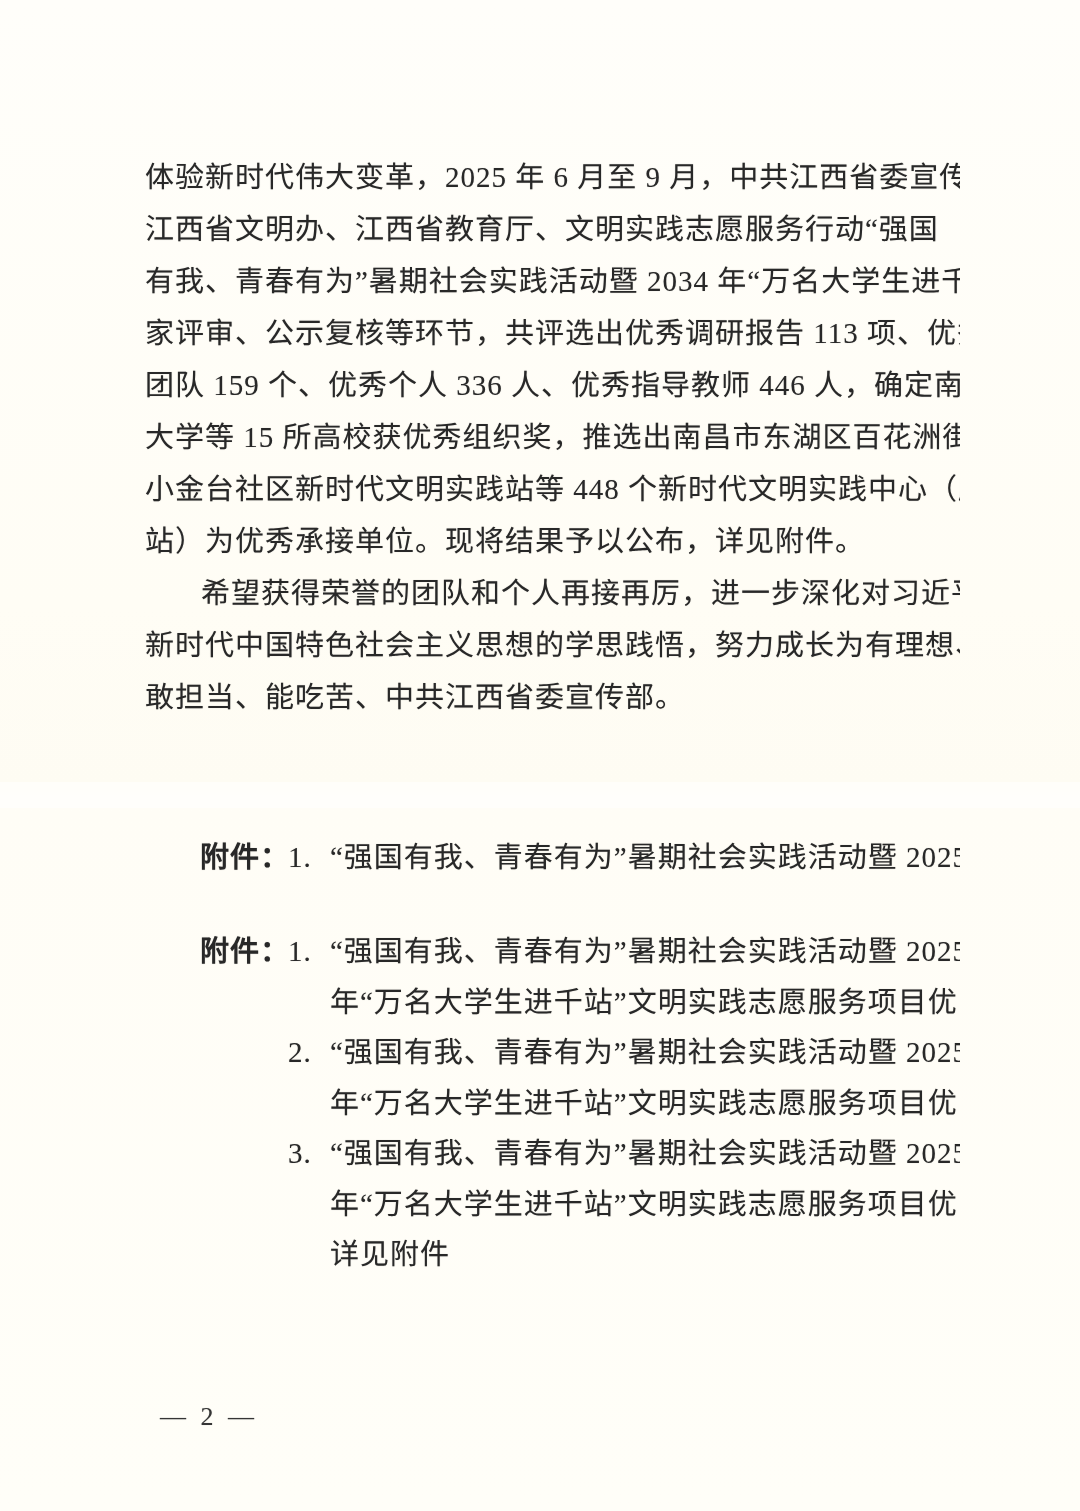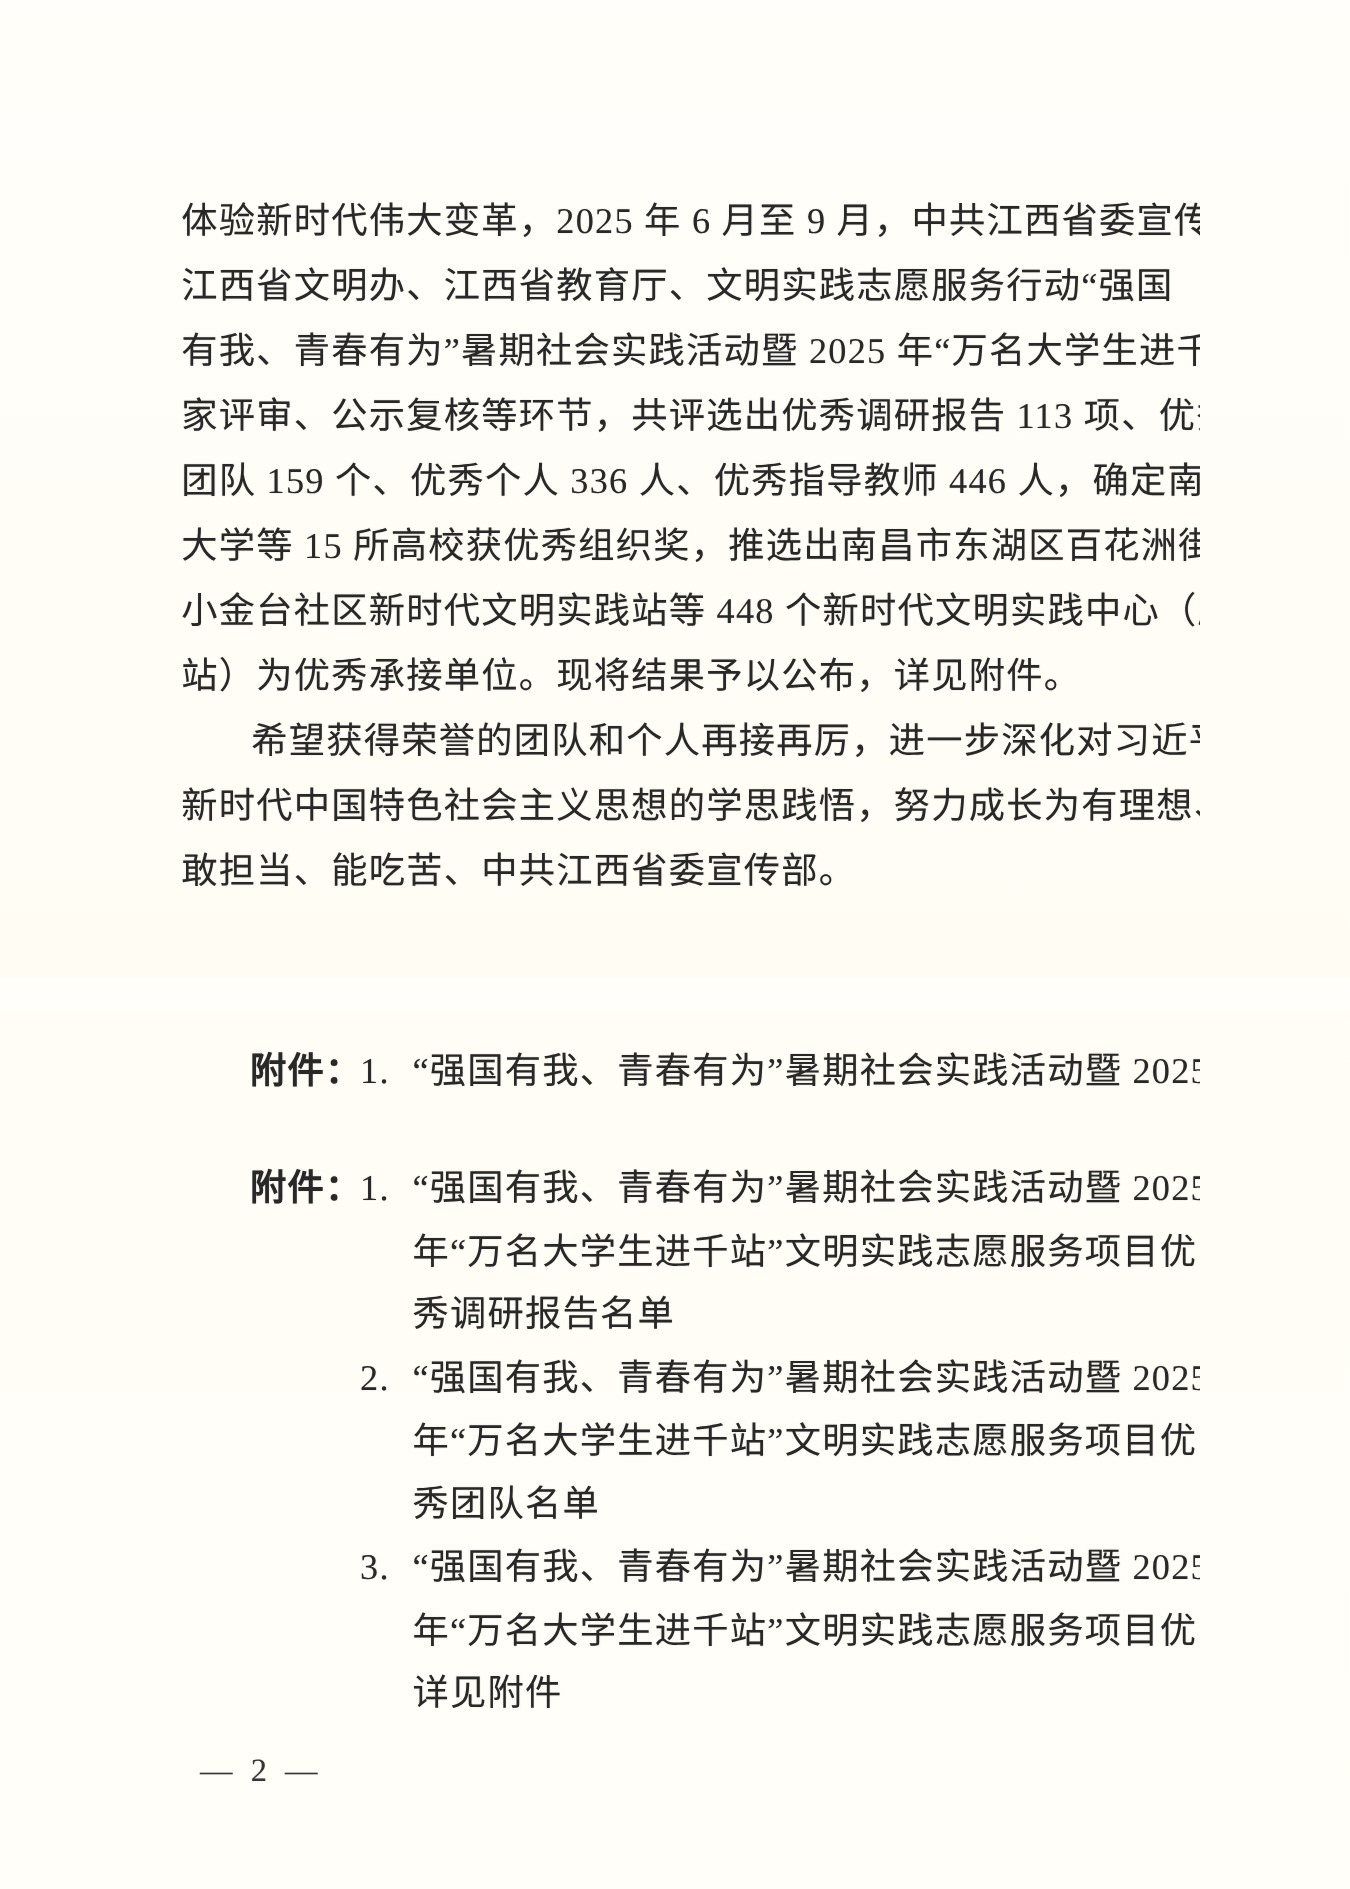--- a/index.html
+++ b/index.html
@@ -104,21 +104,21 @@
   }
 </style>
 </head>
 <body>
 
 <div class="stitch-band"></div>
 
 <div class="main-text doc-text">
   <div class="line">体验新时代伟大变革，2025 年 6 月至 9 月，中共江西省委宣传部、</div>
   <div class="line">江西省文明办、江西省教育厅、文明实践志愿服务行动“强国</div>
-  <div class="line">有我、青春有为”暑期社会实践活动暨 2025 年“万名大学生进千</div>
+  <div class="line">有我、青春有为”暑期社会实践活动暨 2034 年“万名大学生进千</div>
   <div class="line">家评审、公示复核等环节，共评选出优秀调研报告 113 项、优秀</div>
   <div class="line">团队 159 个、优秀个人 336 人、优秀指导教师 446 人，确定南昌</div>
   <div class="line">大学等 15 所高校获优秀组织奖，推选出南昌市东湖区百花洲街道</div>
   <div class="line">小金台社区新时代文明实践站等 448 个新时代文明实践中心（所、</div>
   <div class="line">站）为优秀承接单位。现将结果予以公布，详见附件。</div>
   <div class="line indent">希望获得荣誉的团队和个人再接再厉，进一步深化对习近平</div>
   <div class="line">新时代中国特色社会主义思想的学思践悟，努力成长为有理想、</div>
   <div class="line">敢担当、能吃苦、中共江西省委宣传部。</div>
 </div>
 
@@ -128,28 +128,26 @@
   <div class="att-line-first">“强国有我、青春有为”暑期社会实践活动暨 2025</div>
 </div>
 
 <div class="att-list doc-text">
   <span class="att-label">附件：</span>
 
   <div class="att-item">
     <span class="att-num">1.</span>
     <div class="att-line">“强国有我、青春有为”暑期社会实践活动暨 2025</div>
     <div class="att-line">年“万名大学生进千站”文明实践志愿服务项目优</div>
-    <div class="att-line">秀调研报告名单</div>
   </div>
 
   <div class="att-item">
     <span class="att-num">2.</span>
     <div class="att-line">“强国有我、青春有为”暑期社会实践活动暨 2025</div>
     <div class="att-line">年“万名大学生进千站”文明实践志愿服务项目优</div>
-    <div class="att-line">秀团队名单</div>
   </div>
 
   <div class="att-item">
     <span class="att-num">3.</span>
     <div class="att-line">“强国有我、青春有为”暑期社会实践活动暨 2025</div>
     <div class="att-line">年“万名大学生进千站”文明实践志愿服务项目优</div>
     <div class="att-line">详见附件</div>
   </div>
 </div>
 

